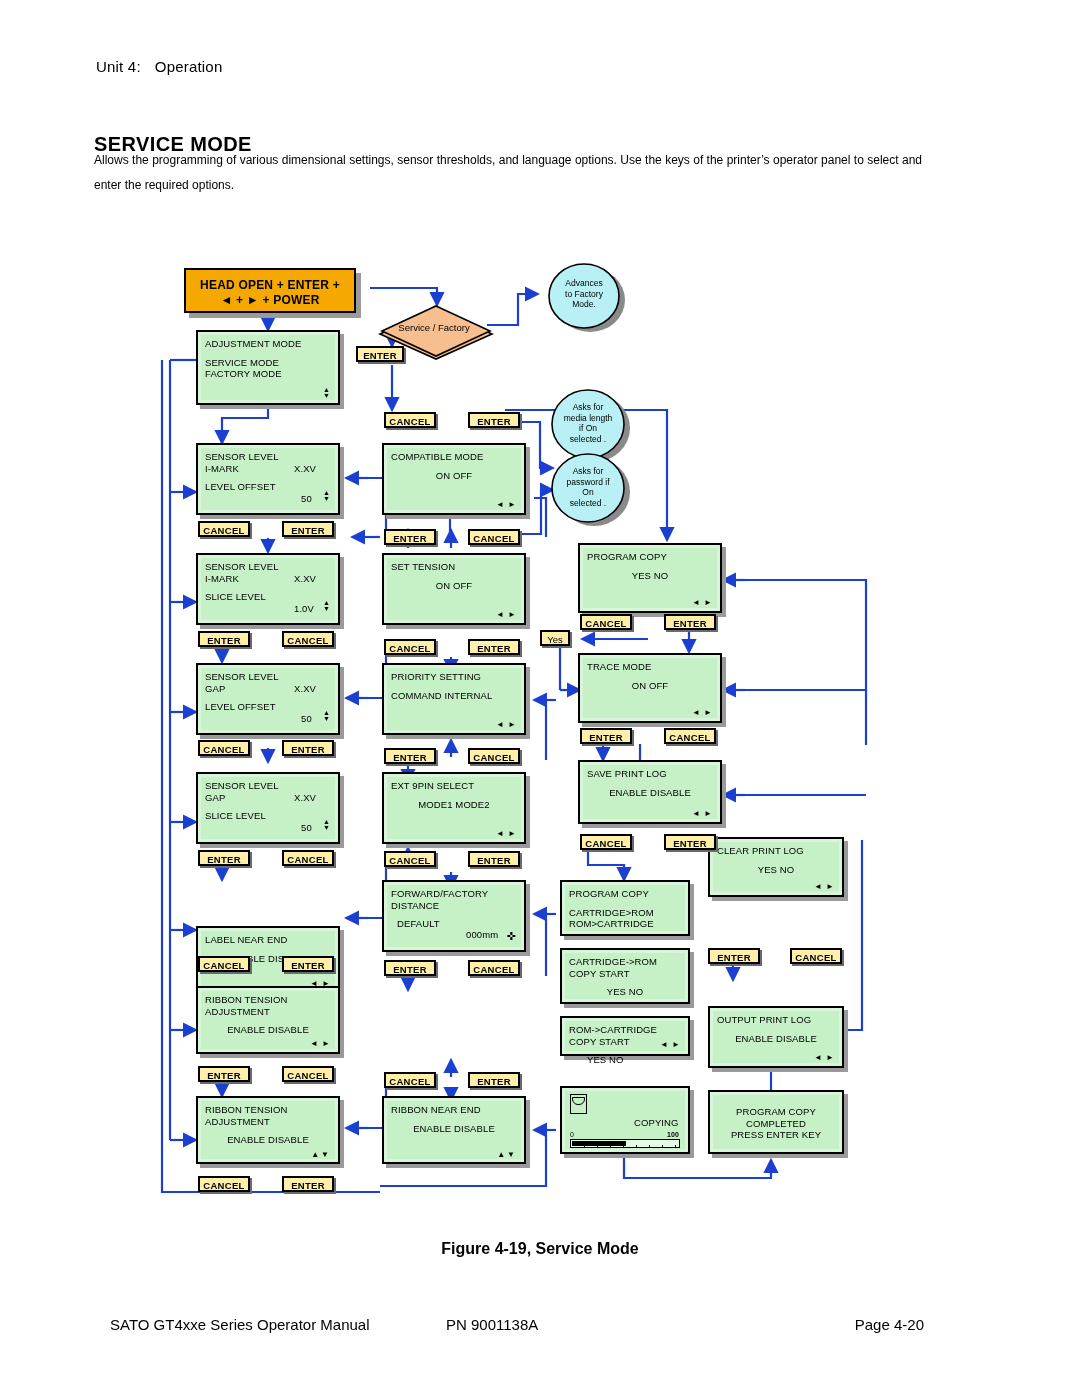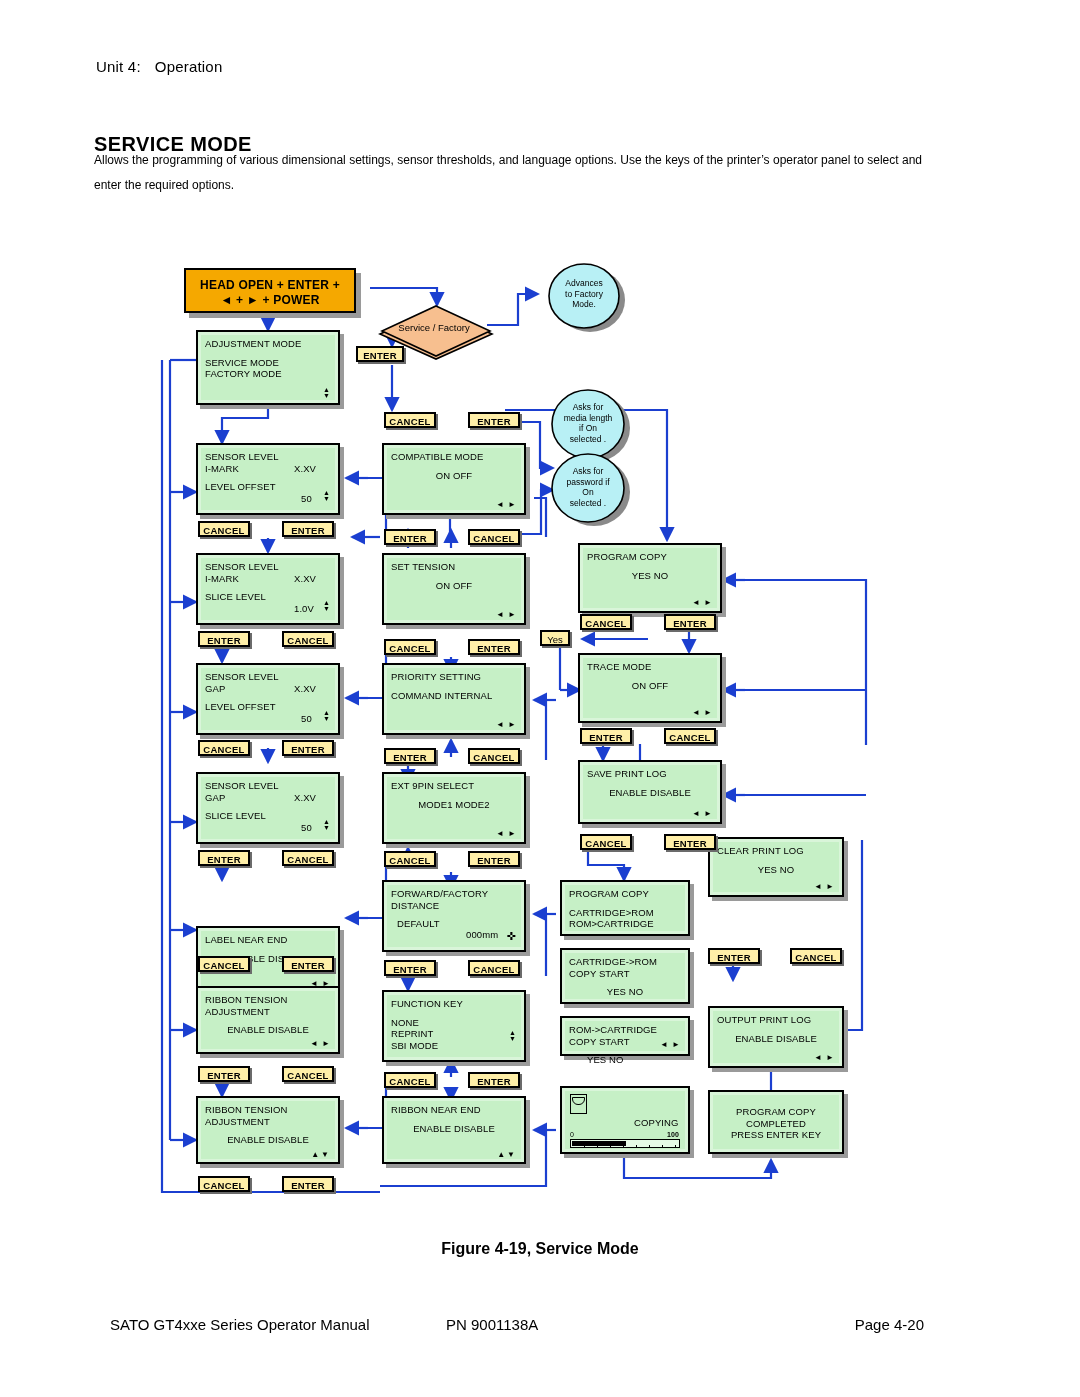--- a/index.html
+++ b/index.html
@@ -365,31 +365,20 @@
 
 <div class="node lcd" style="left:382px;top:880px;width:144px;height:72px;">
   <div class="r">FORWARD/FACTORY</div>
   <div class="r">DISTANCE</div>
   <span class="sp"></span>
   <div class="r" style="padding-left:6px;">DEFAULT</div>
   <div class="val" style="left:82px;top:47px;">000mm</div>
   <div style="position:absolute;right:8px;bottom:8px;font-size:11px;line-height:11px;">✜</div>
 </div>
 
-<div class="node lcd" style="left:382px;top:990px;width:144px;height:72px;">
-  <div class="r">FUNCTION KEY</div>
-  <span class="sp"></span>
-  <div class="r">NONE</div>
-  <div class="r">REPRINT</div>
-  <div class="r">SBI MODE</div>
-  <div class="arrows-ud" style="top:38px;">
-        <span>▲</span>
-        <span>▼</span>
-      </div>
-</div>
 
 <div class="node lcd" style="left:382px;top:1096px;width:144px;height:68px;">
   <div class="r">RIBBON NEAR END</div>
   <span class="sp"></span>
   <div class="r ctr">ENABLE   DISABLE</div>
   <div class="arrows-ud2">▲▼</div>
 </div>
 
 <div class="node lcd" style="left:578px;top:543px;width:144px;height:70px;">
   <div class="r">PROGRAM COPY</div>

